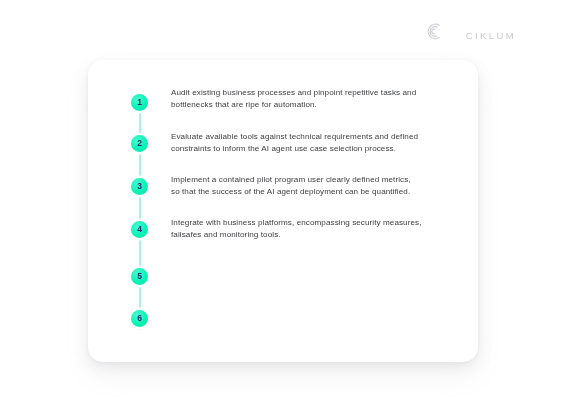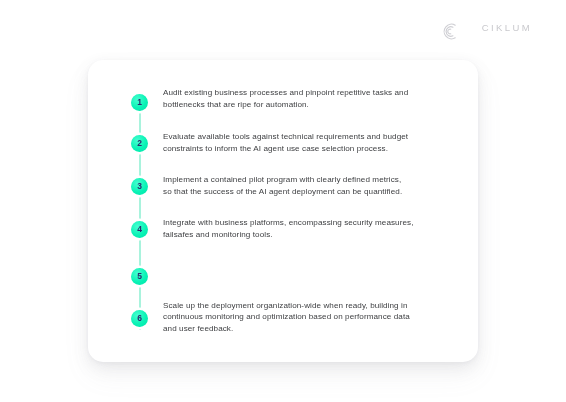--- a/index.html
+++ b/index.html
@@ -12,23 +12,23 @@
     background: #ffffff;
     font-family: "Liberation Sans", sans-serif;
     overflow: hidden;
     position: relative;
   }
 
   
   .brand {
     position: absolute;
     top: 22px;
-    right: 34px;
+    right: 50px;
     display: flex;
-    align-items: flex-start;
+    align-items: flex-end;
     gap: 23px;
   }
   .brand-mark {
     width: 19px;
     height: 19px;
     display: block;
   }
   .brand-name {
     font-size: 9.5px;
     letter-spacing: 2.4px;
@@ -86,21 +86,21 @@
     background: radial-gradient(circle at 38% 32%, #45ffd0 0%, #09f2b5 55%, #00e3a8 100%);
     color: #2b2a6e;
     font-size: 8.5px;
     font-weight: 700;
     line-height: 17px;
     text-align: center;
     box-shadow: 0 0 0 2.5px #ffffff;
   }
 
   .step-text {
-    margin-left: 15px;
+    margin-left: 23px;
     font-size: 8.1px;
     line-height: 11.6px;
     color: #3f4043;
     letter-spacing: 0.01em;
     white-space: pre-line;
     padding-top: 1px;
   }
 
   
   .step.s1 .badge { margin-top: 8px; }
@@ -135,40 +135,37 @@
     <div class="tl-line"></div>
 
     <div class="step s1">
       <div class="badge">1</div>
       <div class="step-text">Audit existing business processes and pinpoint repetitive tasks and
 bottlenecks that are ripe for automation.</div>
     </div>
 
     <div class="step s2">
       <div class="badge">2</div>
-      <div class="step-text">Evaluate available tools against technical requirements and budget
+      <div class="step-text">Evaluate available tools against technical requirements and defined
 constraints to inform the AI agent use case selection process.</div>
     </div>
 
     <div class="step s3">
       <div class="badge">3</div>
-      <div class="step-text">Implement a contained pilot program with clearly defined metrics,
+      <div class="step-text">Implement a contained pilot program user clearly defined metrics,
 so that the success of the AI agent deployment can be quantified.</div>
     </div>
 
     <div class="step s4">
       <div class="badge">4</div>
       <div class="step-text">Integrate with business platforms, encompassing security measures,
 failsafes and monitoring tools.</div>
     </div>
 
     <div class="step s5">
       <div class="badge">5</div>
     </div>
 
     <div class="step s6">
       <div class="badge">6</div>
-      <div class="step-text">Scale up the deployment organization-wide when ready, building in
-continuous monitoring and optimization based on performance data
-and user feedback.</div>
     </div>
   </div>
 </div>
 
 </body></html>

